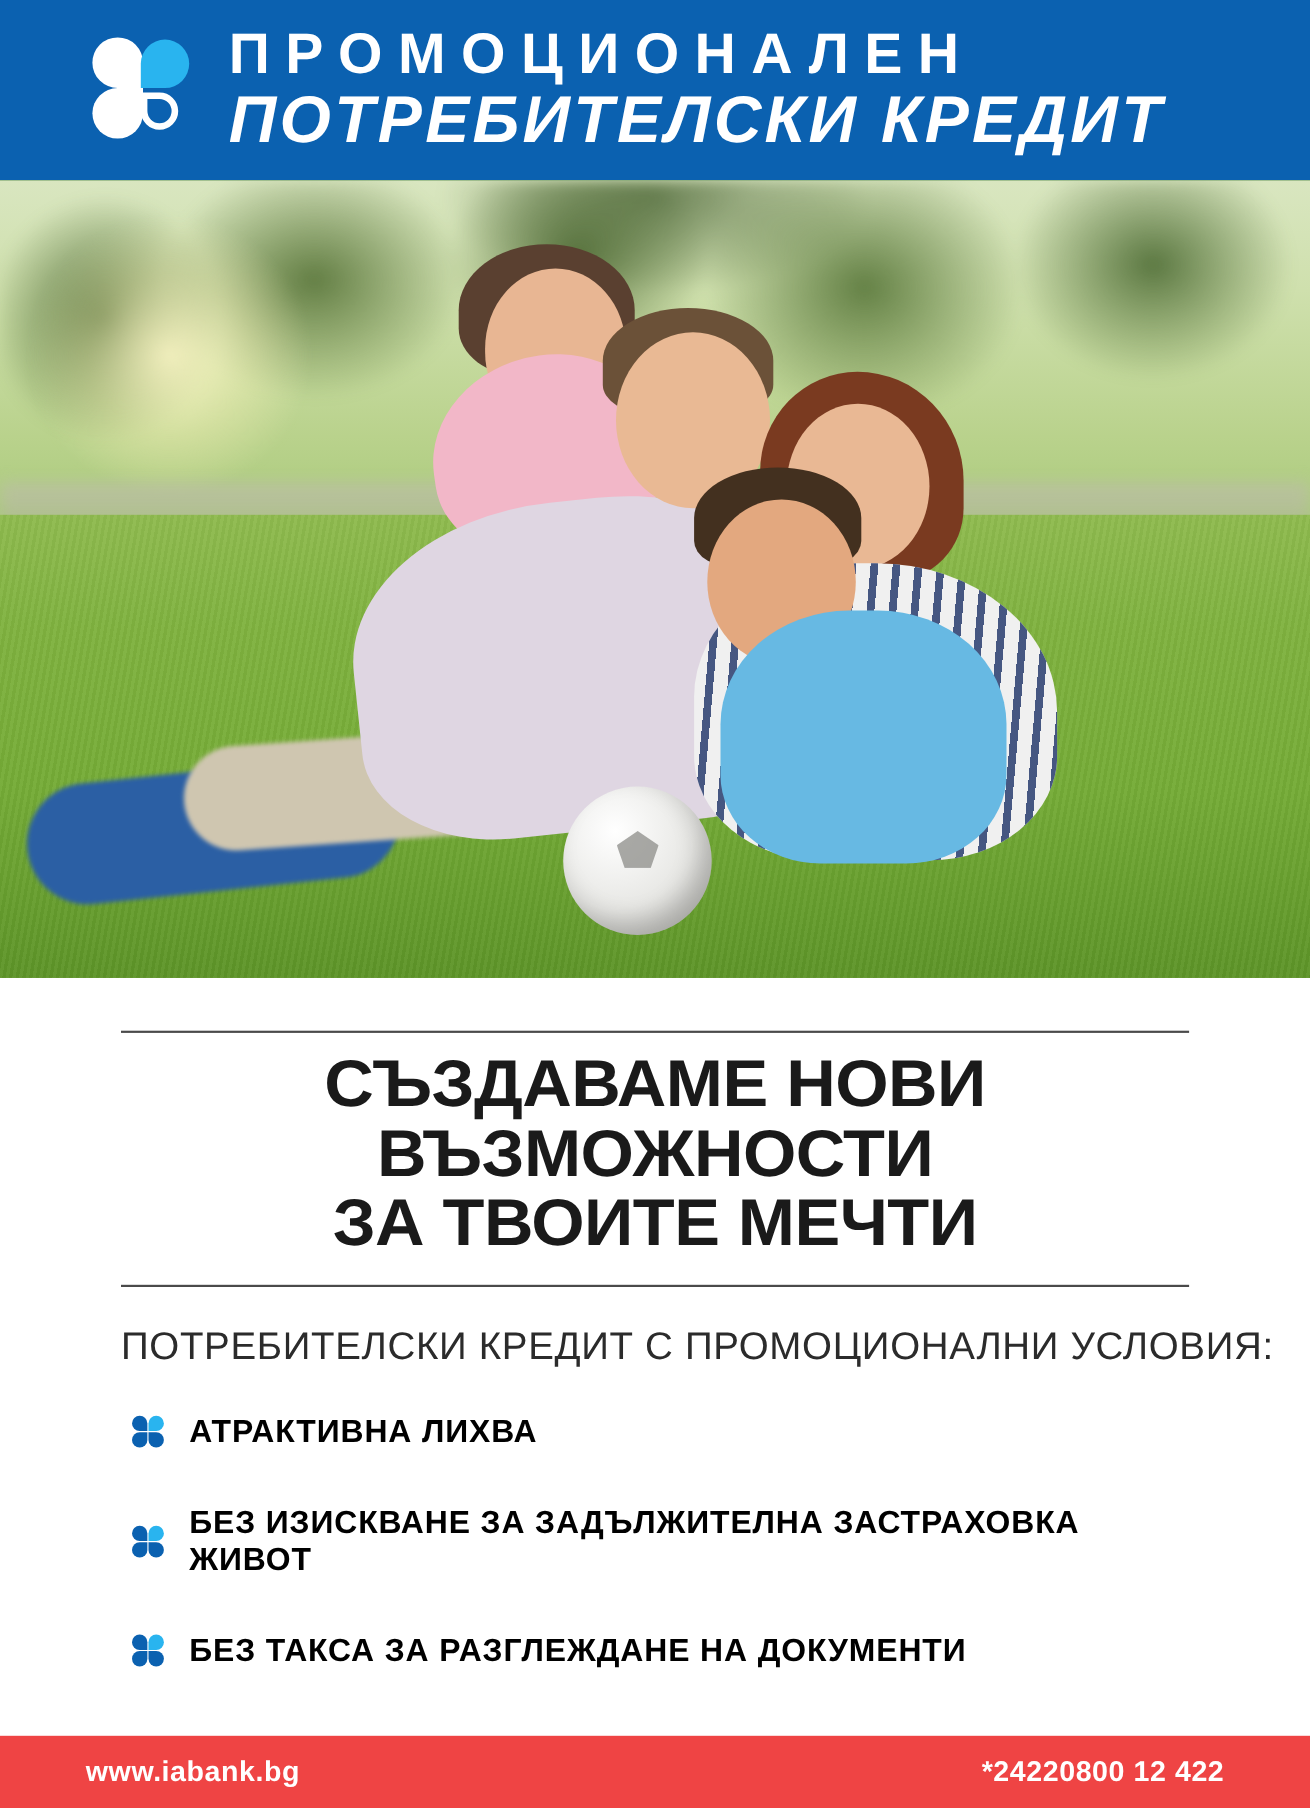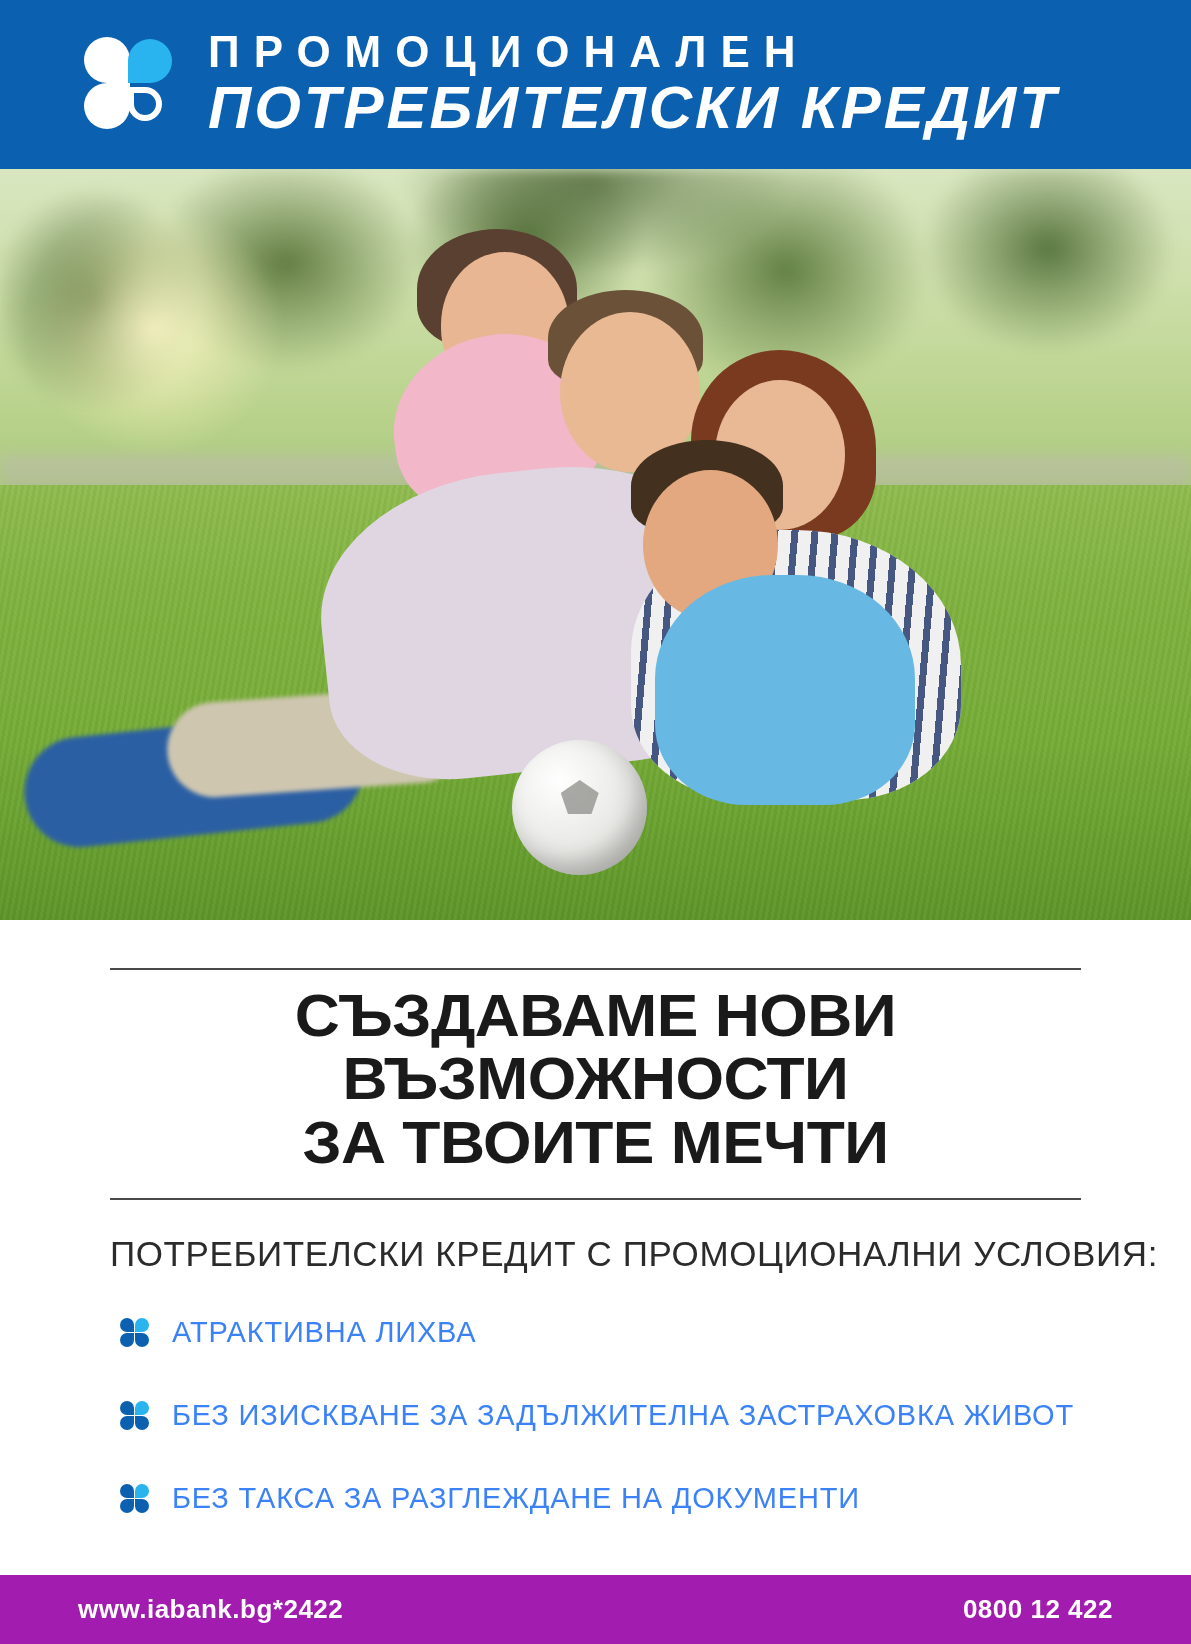--- a/index.html
+++ b/index.html
@@ -67,21 +67,21 @@
     background: #0b61b0;
     border: 6px solid #ffffff;
     box-sizing: border-box;
     border-radius: 0 17px 17px 17px;
   }
   .header-titles {
     margin-left: 34px;
     color: #ffffff;
   }
   .title-line1 {
-    font-size: 44px;
+    font-size: 52px;
     font-weight: 700;
     letter-spacing: 14px;
     line-height: 1.02;
     white-space: nowrap;
   }
   .title-line2 {
     font-size: 60px;
     font-weight: 700;
     letter-spacing: 3px;
     line-height: 1.04;
@@ -221,39 +221,40 @@
   .bullet-icon i {
     position: absolute;
     display: block;
   }
   .bi1 { width: 14px; height: 14px; left: 0;  top: 0;  background: #0b61b0; border-radius: 7px 7px 0 7px; }
   .bi2 { width: 14px; height: 14px; left: 0;  top: 15px; background: #0b61b0; border-radius: 7px 0 7px 7px; }
   .bi3 { width: 14px; height: 14px; left: 15px; top: 0;  background: #29b4ef; border-radius: 7px 7px 7px 0; }
   .bi4 { width: 14px; height: 14px; left: 15px; top: 15px; background: #0b61b0; border-radius: 0 7px 7px 7px; }
   .bullet-text {
     font-size: 29px;
-    color: #3b82f6;
+    color: #000000;
     letter-spacing: 0.8px;
+    font-weight: bold;
   }
 
   
   .footer {
     height: 72px;
-    background: #a21caf;
+    background: #ef4444;
     color: #ffffff;
     display: flex;
     align-items: center;
     justify-content: space-between;
     padding: 0 78px;
     box-sizing: border-box;
     font-weight: 700;
     font-size: 26px;
     letter-spacing: 0.5px;
   }
-  .footer .mid { flex: 1 1 auto; text-align: left; }
+  .footer .mid { flex: 1 1 auto; text-align: right; }
   .footer .right { text-align: right; }
 </style>
 </head>
 <body>
 
 <div class="poster">
 
   <div class="header">
     <div class="logo">
       <span class="petal p1"></span>

